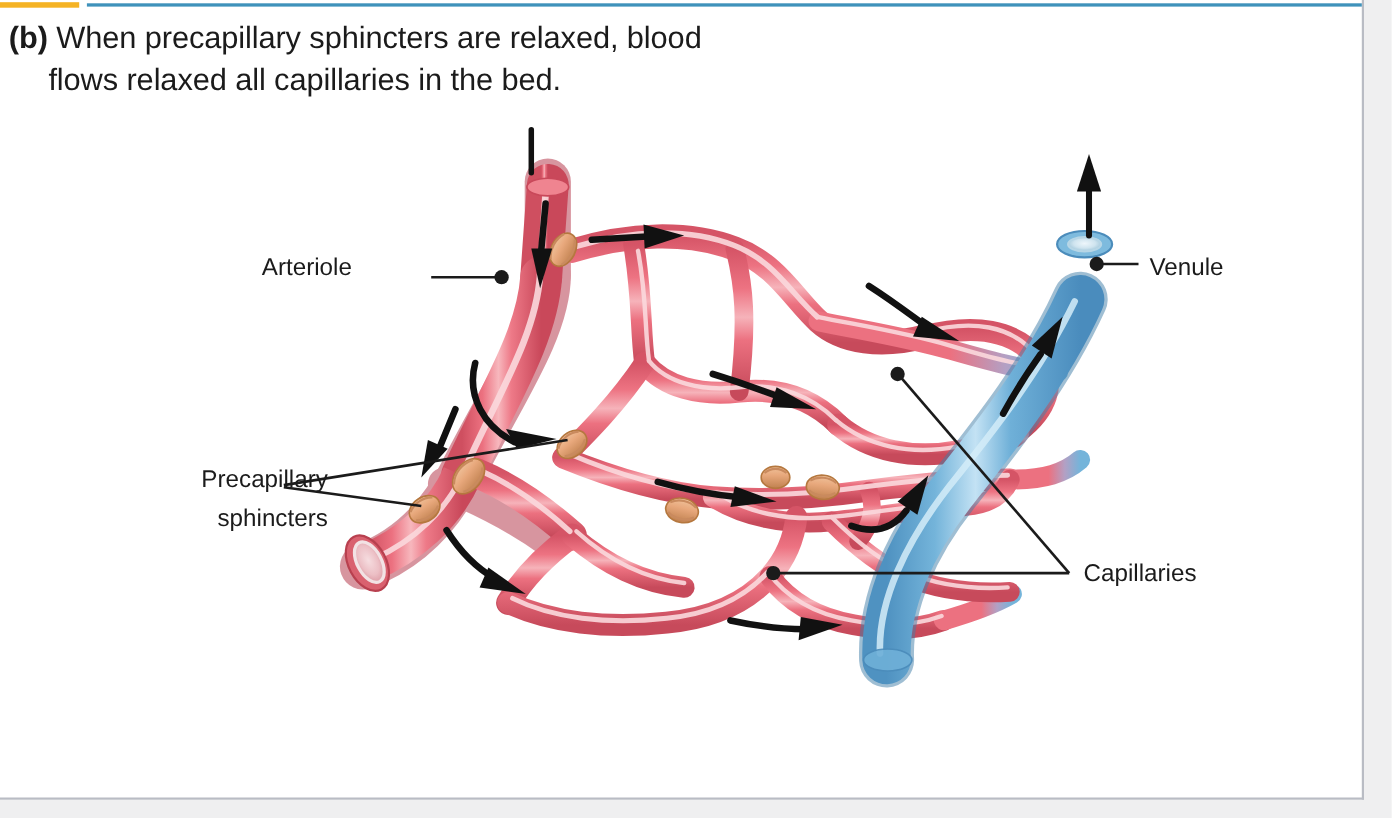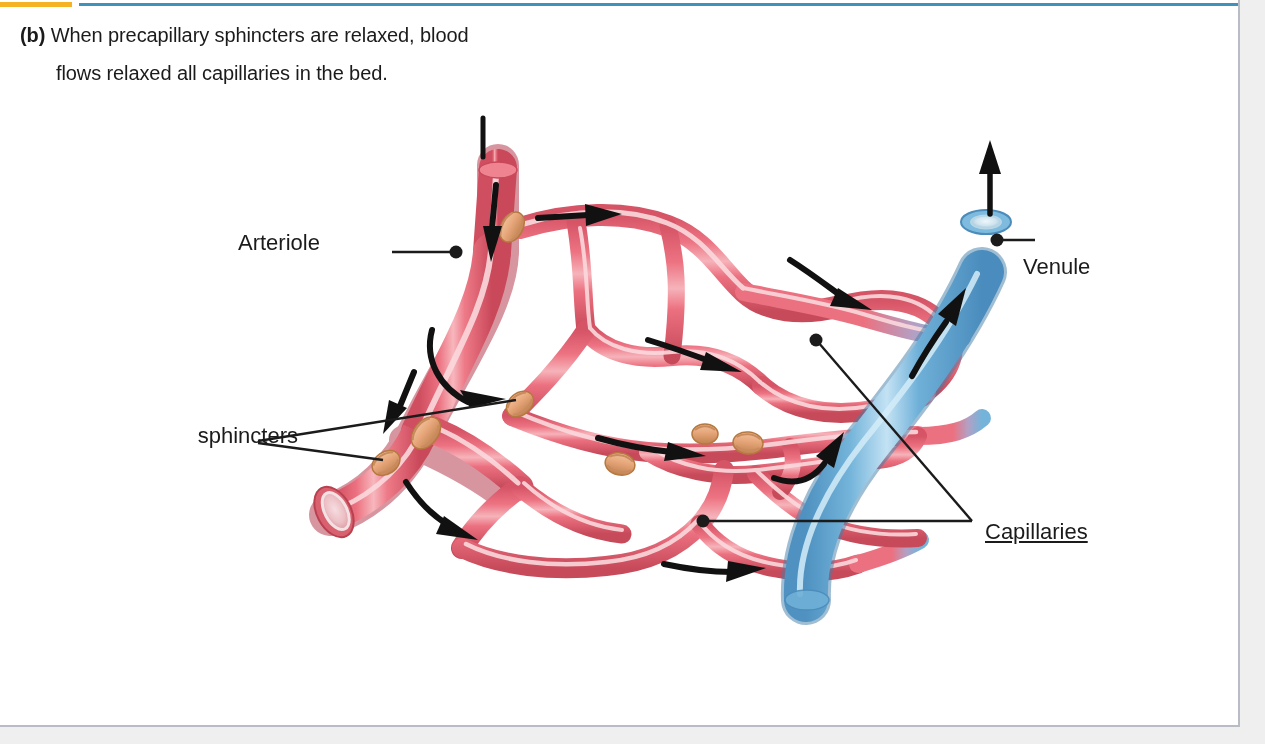--- a/index.html
+++ b/index.html
@@ -34,32 +34,32 @@
     position:absolute;left:0;top:2px;width:72px;height:5px;
     background:#f5b324;
   }
   #rule-blue{
     position:absolute;left:79px;top:3px;width:1159px;height:3px;
     background:#3f92bb;
   }
 
   
   #caption{
-    position:absolute;left:20px;top:16px;width:880px;
-    font-size:20px;line-height:38px;color:#1b1b1b;
+    position:absolute;left:8px;top:16px;width:880px;
+    font-size:28px;line-height:38px;color:#1b1b1b;
     letter-spacing:-0.1px;
   }
   #caption .lbl{font-weight:bold;}
   #caption .ln2{display:block;padding-left:36px;}
 
   
   .label{position:absolute;color:#1b1b1b;font-size:22px;line-height:35px;}
   #label-arteriole{left:238px;top:225px;}
-  #label-venule{left:1023px;top:225px;margin-top:24px;}
-  #label-capillaries{left:985px;top:514px;text-decoration:underline;}
+  #label-venule{left:1045px;top:225px;}
+  #label-capillaries{left:985px;top:503px;}
   #label-precap{left:48px;top:418px;width:250px;text-align:right;}
   #label-precap span{display:block;}
 
   
   #conclusion{
     position:absolute;left:780px;top:588px;width:432px;
     text-align:right;font-weight:bold;font-size:28.5px;line-height:40px;
     color:#2b3442;letter-spacing:-0.2px;
   }
   #conclusion .hl{text-decoration:underline;text-underline-offset:3px;}
@@ -328,17 +328,18 @@
     </g>
   </svg>
 
   <div class="label" id="label-arteriole">Arteriole</div>
 
   <div class="label" id="label-venule">Venule</div>
 
   <div class="label" id="label-capillaries">Capillaries</div>
 
   <div class="label" id="label-precap">
+    <span>Precapillary</span>
     <span>sphincters</span>
   </div>
 
 
 </div>
 
 </body></html>

